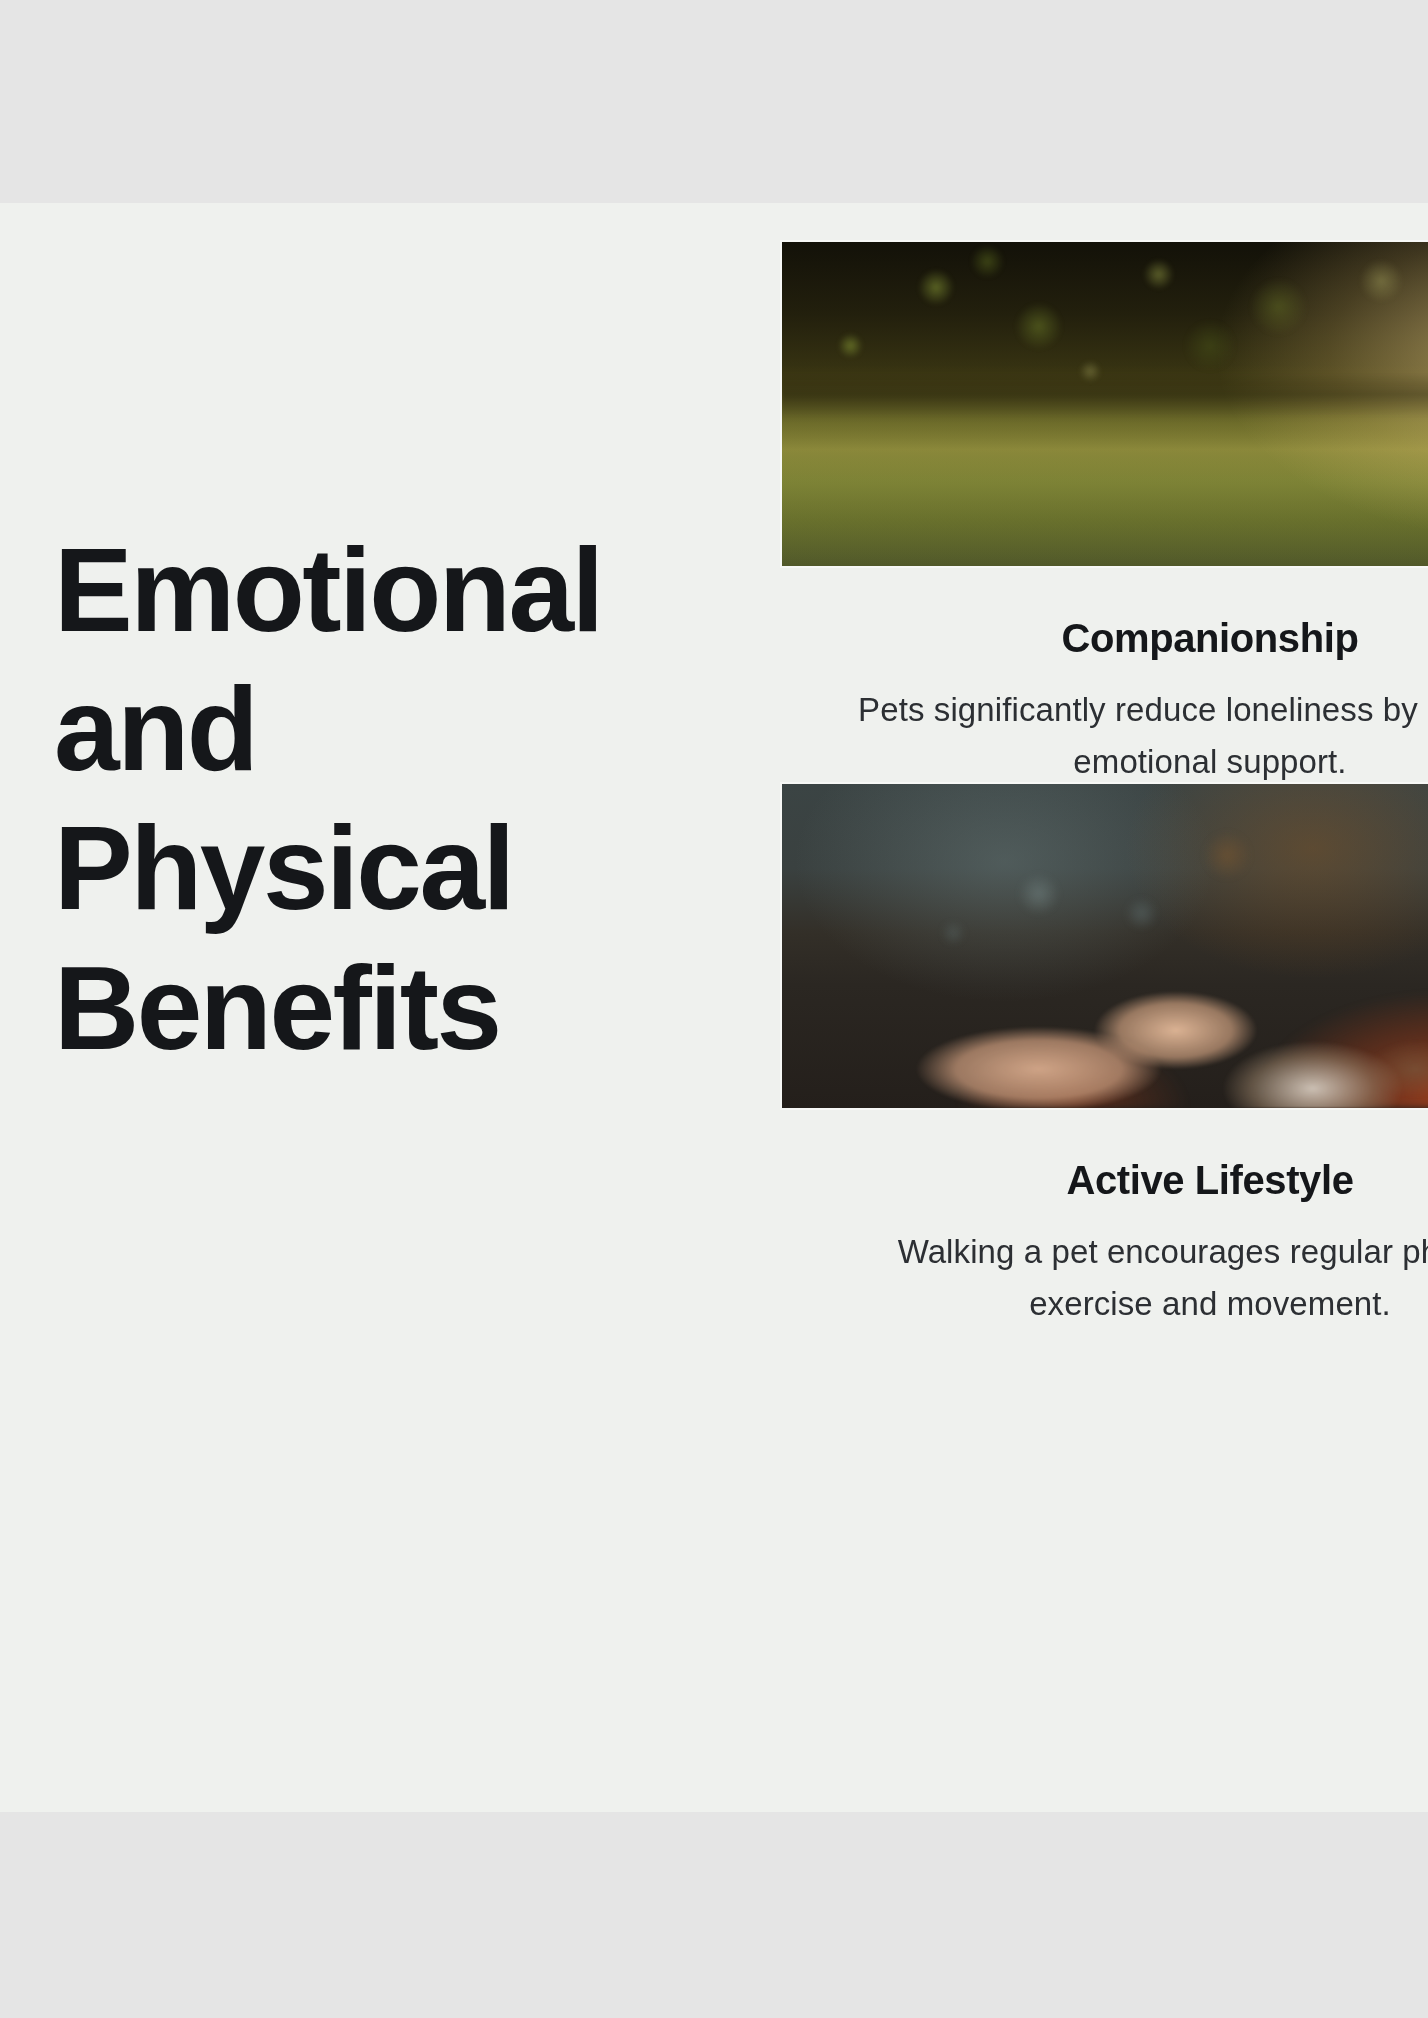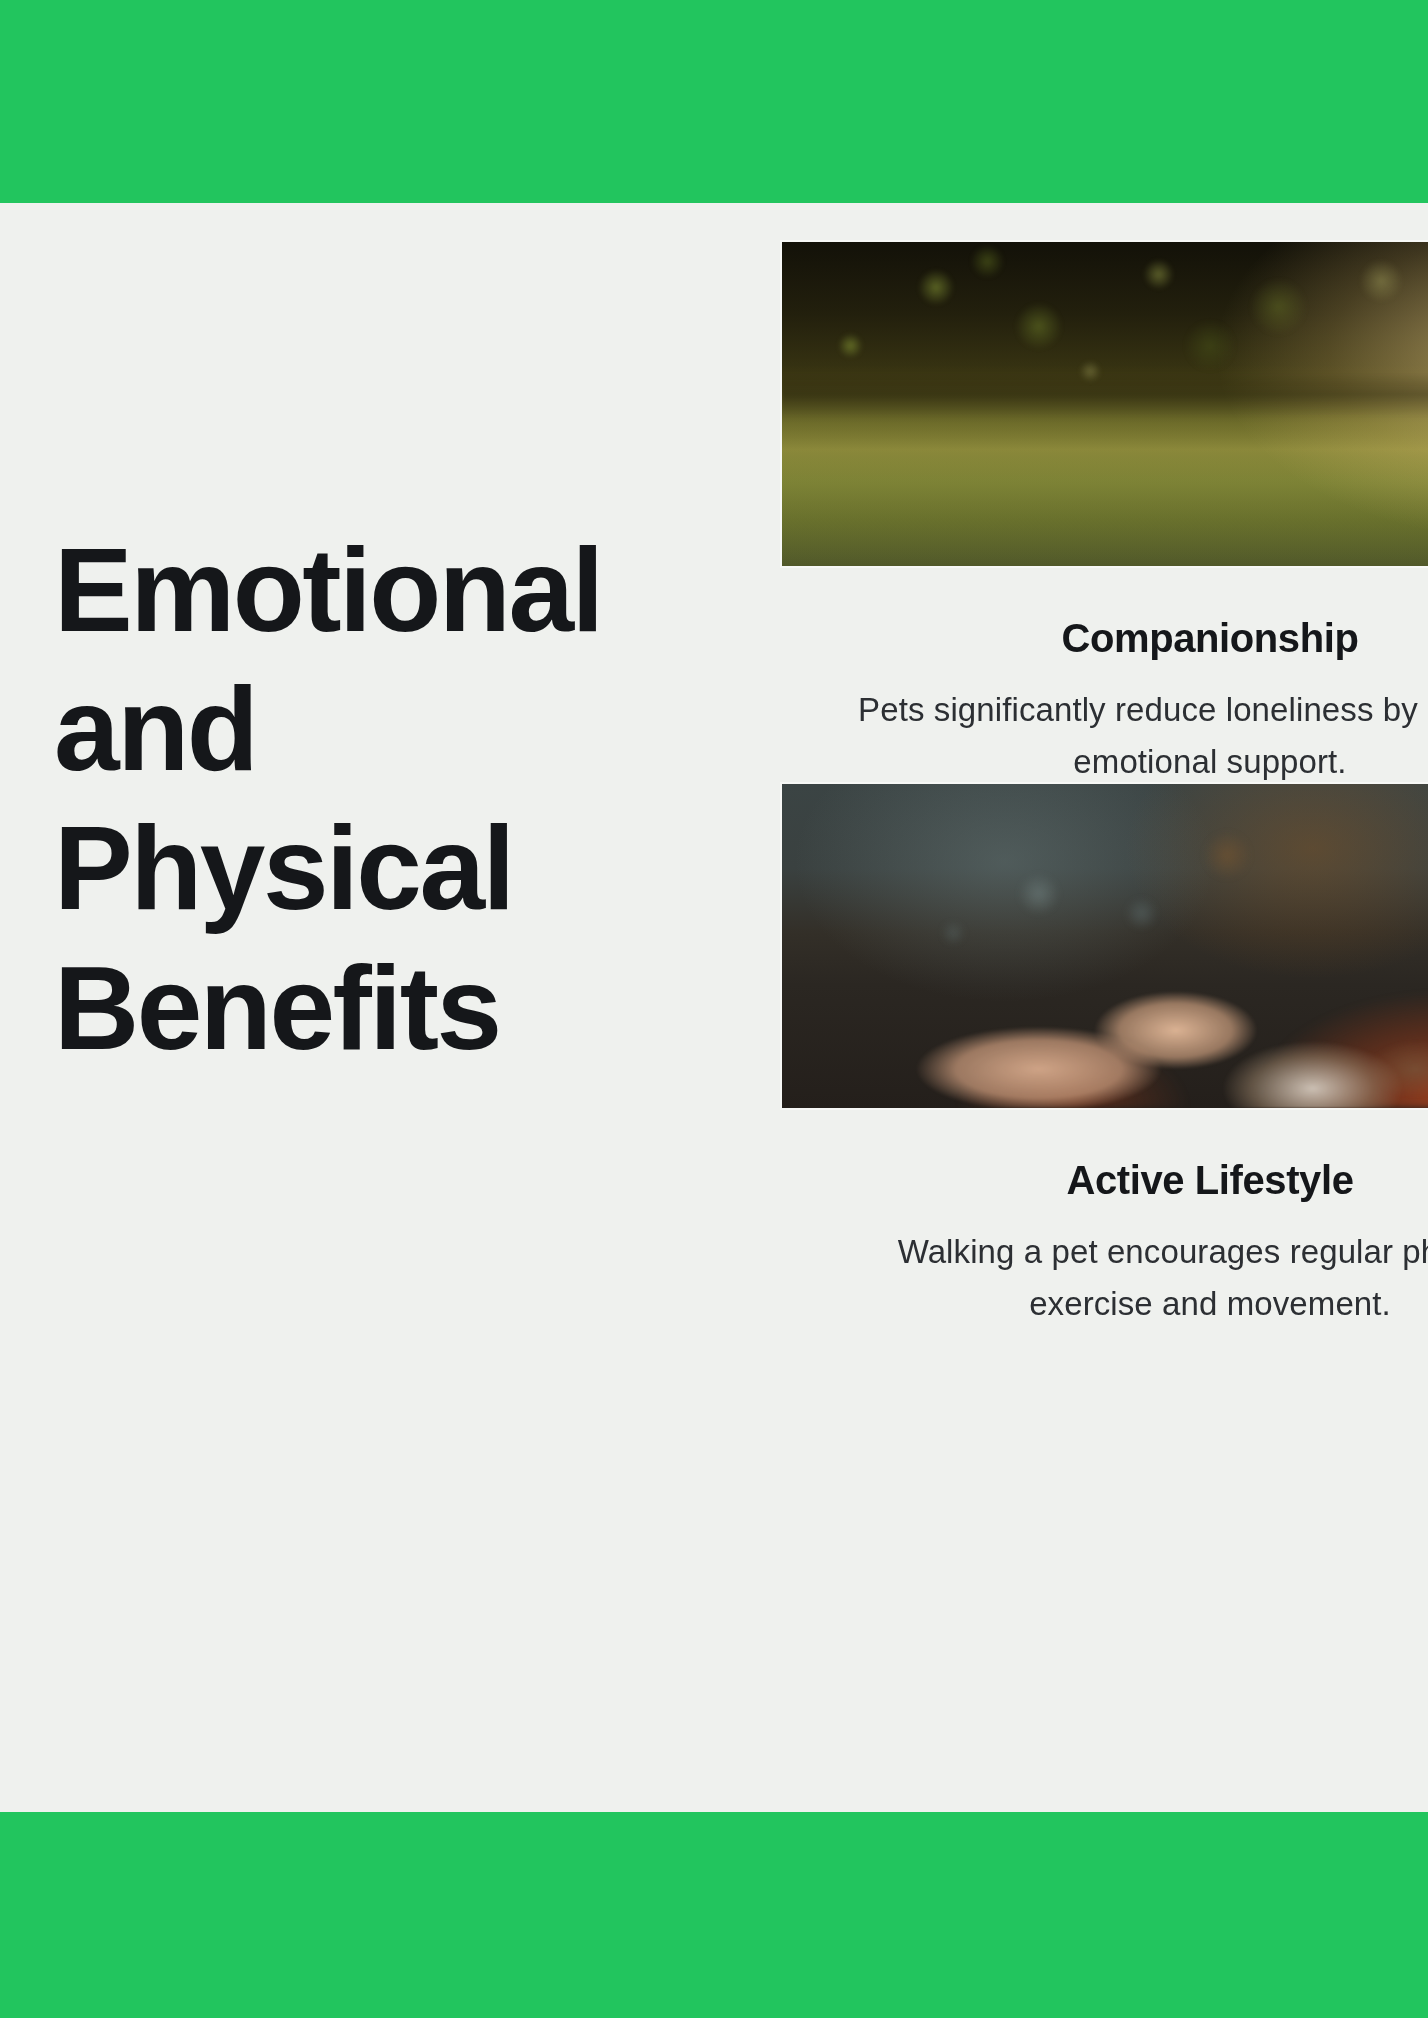--- a/index.html
+++ b/index.html
@@ -16,21 +16,21 @@
     -webkit-font-smoothing: antialiased;
   }
 
   
   .slide-outer {
     position: absolute;
     left: 0;
     top: 0;
     width: 1428px;
     height: 2018px;
-    background: #22c55e;
+    background: #e5e5e5;
   }
 
   .slide {
     position: absolute;
     left: 0;
     top: 203px;
     width: 1428px;
     height: 1609px;
     background: #eff1ee;
     overflow: hidden;

